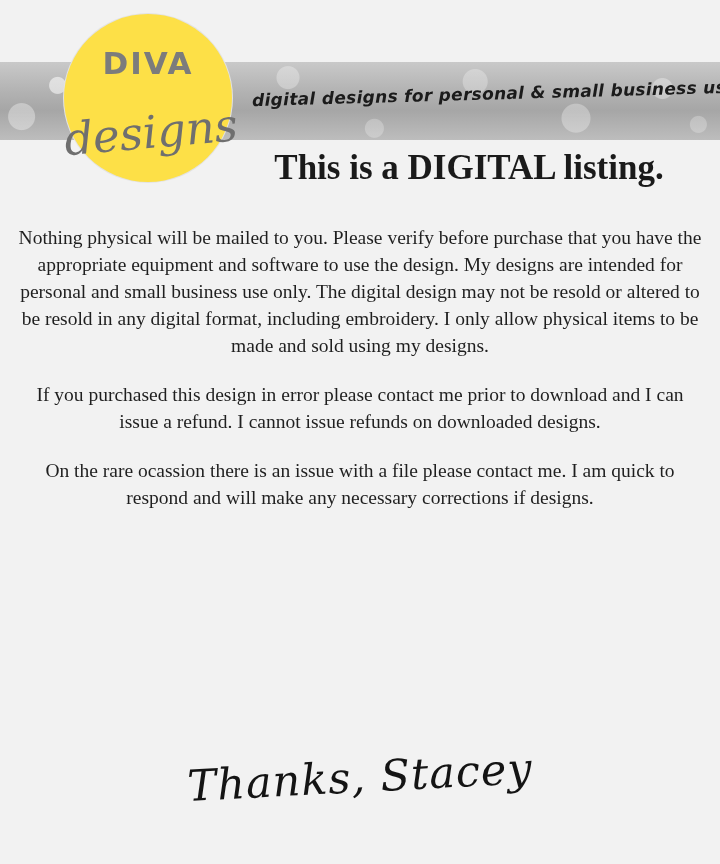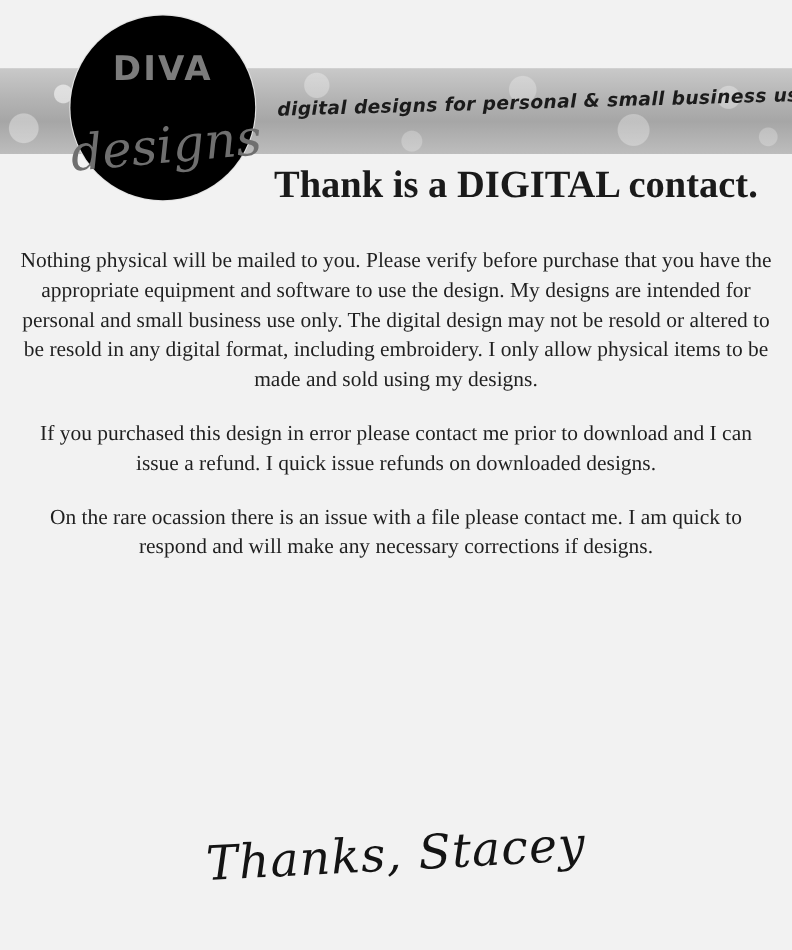--- a/index.html
+++ b/index.html
@@ -61,21 +61,21 @@
   }
 
   
   .logo-badge {
     position: absolute;
     left: 64px;
     top: 14px;
     width: 168px;
     height: 168px;
     border-radius: 50%;
-    background: #000000;
+    background: #fde047;
     box-shadow: 0 0 0 1px #e3e3e3;
     z-index: 4;
   }
 
   .logo-line1, .logo-line2 {
     position: absolute;
     width: 168px;
     text-align: center;
     font-family: "DejaVu Sans", sans-serif;
     font-weight: bold;
@@ -153,25 +153,25 @@
   <div class="header-band"></div>
 
   <div class="band-tagline">digital designs for personal &amp; small business use</div>
 
   <div class="logo-badge">
     <div class="logo-line1">DIVA</div>
     <div class="logo-script">designs</div>
   </div>
 
   <div class="headline">
-    <span>Thank is a </span><span class="u">DIGITAL</span><span> contact.</span>
+    <span>This is a </span><span class="u">DIGITAL</span><span> listing.</span>
   </div>
 
   <div class="body-copy">
     <p class="para">Nothing physical will be mailed to you.   Please verify before purchase that you have the appropriate equipment and software to use the design.  My designs are intended for personal and small business use only.  The digital design may not be resold or altered to be resold in any digital format, including embroidery.
 I only allow physical items to be made and sold using my designs.</p>
-    <p class="para">If you purchased this design in error please contact me prior to download and I can issue a refund.  I quick issue refunds on downloaded designs.</p>
+    <p class="para">If you purchased this design in error please contact me prior to download and I can issue a refund.  I cannot issue refunds on downloaded designs.</p>
     <p class="para">On the rare ocassion there is an issue with a file please contact me.  I am quick to respond and will make any necessary corrections if designs.</p>
   </div>
 
   <div class="signature">Thanks, Stacey</div>
 
 </div>
 
 </body></html>

